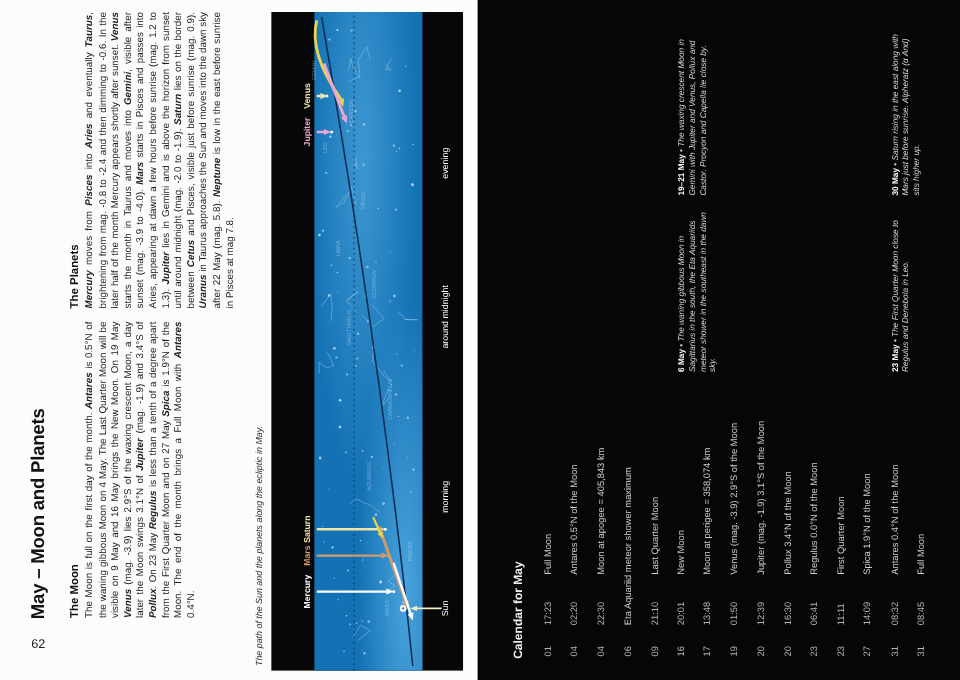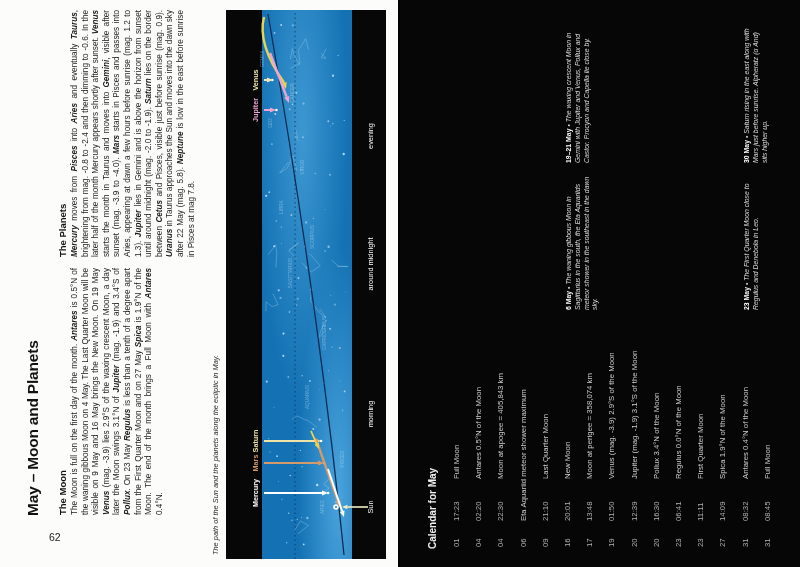--- a/index.html
+++ b/index.html
@@ -12,21 +12,21 @@
   .rot{position:absolute;left:0;top:0;width:567px;height:400px;transform-origin:0 0;
        transform:translateY(567px) rotate(-90deg);}
   
   .book-title{position:absolute;left:51px;top:24px;font-size:15.5px;font-weight:bold;color:#111;letter-spacing:-.2px;}
   .col{position:absolute;width:247px;top:57px;}
   .col h2{margin:0 0 2px 0;font-size:9.5px;color:#111;}
   .col p{margin:0;font-size:8.2px;line-height:10.6px;color:#1d1d1d;text-align:justify;}
   #col-moon{left:52px;} #col-planets{left:310px;}
   .chart-caption{position:absolute;left:12px;top:211px;font-style:italic;font-size:7.4px;color:#2a2a2a;}
   #chart-box{position:absolute;left:8px;top:226px;width:549px;height:160px;}
-  .pagenum{position:absolute;font-size:10.5px;color:#1a1a1a;margin-left:23px;}
+  .pagenum{position:absolute;font-size:10.5px;color:#1a1a1a;}
   #pn62{left:26px;top:531px;}
   
   #cal-head{position:absolute;left:18px;top:27px;font-size:10px;font-weight:600;color:#f0f0f0;}
   .cal-row{position:absolute;left:20px;height:11px;font-size:7.8px;white-space:nowrap;}
   .cal-row .d{position:absolute;left:0;color:#b2b2b2;}
   .cal-row .t{position:absolute;left:26px;color:#b2b2b2;}
   .cal-row .e{position:absolute;left:68px;color:#cfcfcf;}
   .cal-row.notime .e{left:26px;}
   .panel{position:absolute;overflow:hidden;}
   .p-cap{position:absolute;font-size:6.9px;line-height:8.8px;color:#d9d9d9;}

